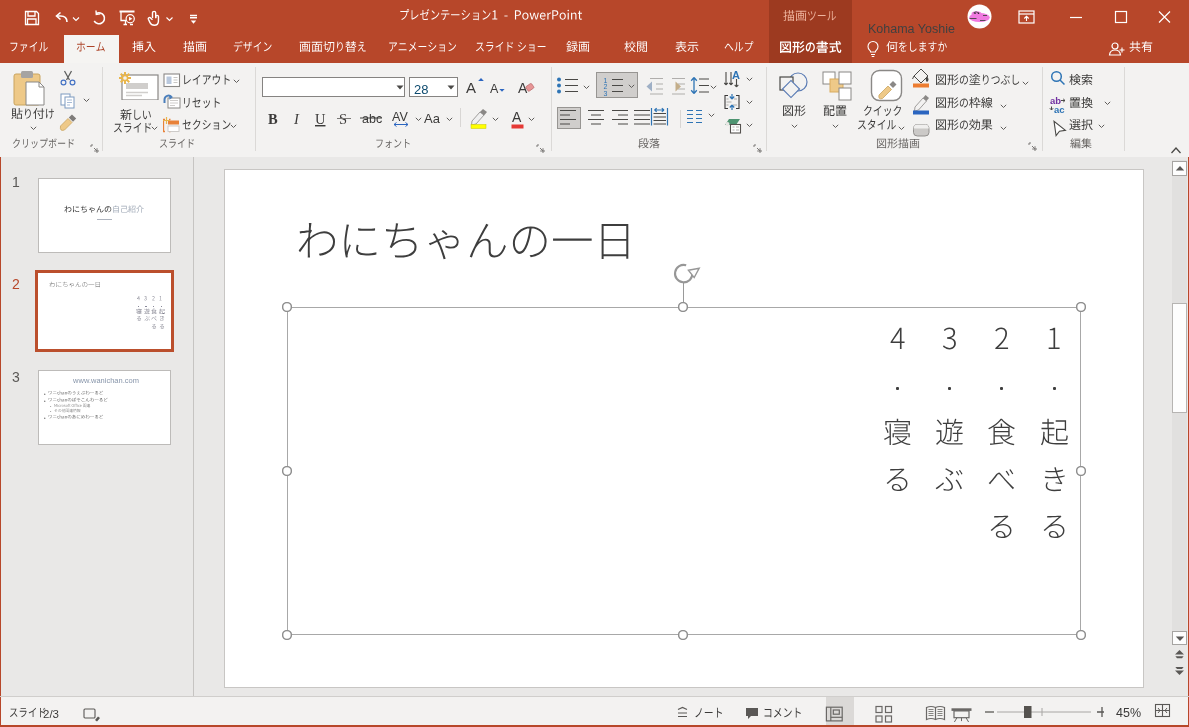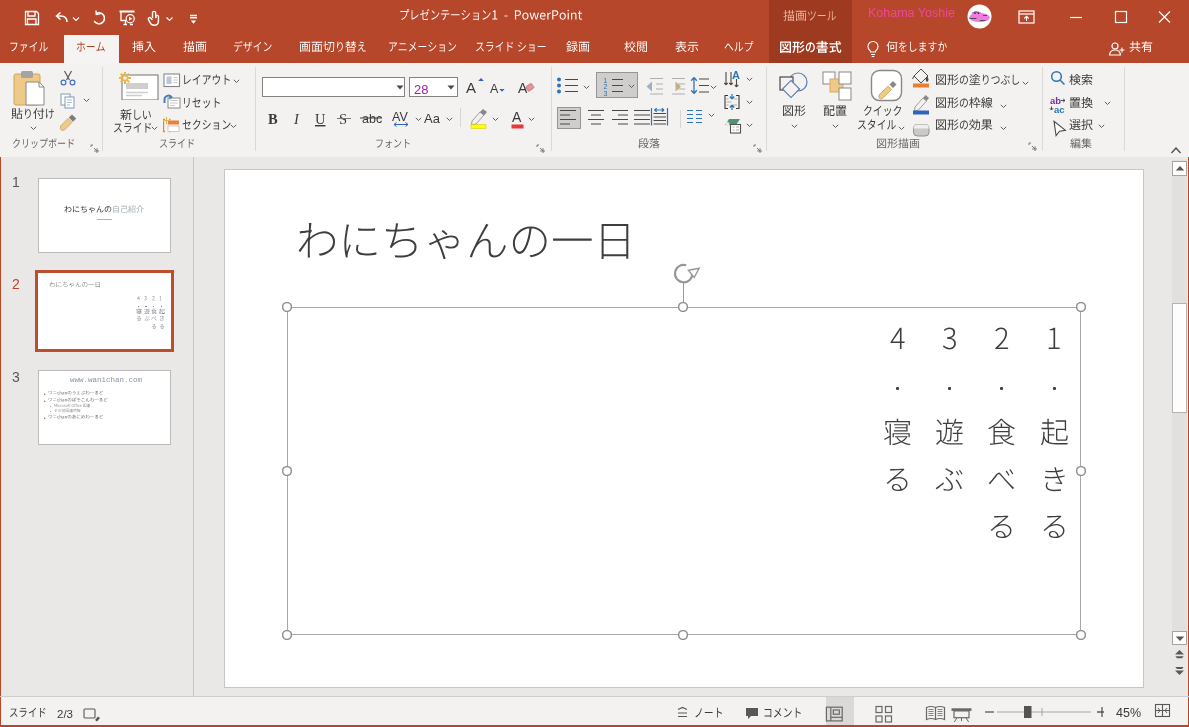--- a/index.html
+++ b/index.html
@@ -64,21 +64,21 @@
       <path transform="translate(170.9,9.5) scale(0.0125,-0.0125)" d="M92 0V543H167L176 464H178Q217 503 260 530Q304 557 360 557Q446 557 486 502Q526 448 526 344V0H435V332Q435 409 411 443Q386 477 332 477Q290 477 257 456Q224 435 184 394V0Z"></path>
       <path transform="translate(178.6,9.5) scale(0.0125,-0.0125)" d="M262 -13Q205 -13 171 9Q137 32 123 73Q108 114 108 168V469H27V538L113 543L123 696H199V543H347V469H199V165Q199 116 218 88Q236 61 283 61Q298 61 315 65Q332 70 345 76L363 7Q340 -1 314 -7Q288 -13 262 -13Z"></path>
     </svg>
 <svg style="position:absolute;left:783.0px;top:11.0px;overflow:visible" width="55.5" height="15.0" fill="#eeb49e">
       <path transform="translate(0.0,9.1) scale(0.0120,-0.0120)" d="M358 696H952V628H358ZM497 840H569V497H497ZM748 840H820V497H748ZM402 452H916V-73H844V385H471V-78H402ZM440 247H877V181H440ZM441 40H879V-27H441ZM622 422H691V-6H622ZM28 309Q86 324 167 349Q249 374 333 401L343 332Q266 307 188 281Q111 256 47 235ZM42 638H340V568H42ZM163 839H233V14Q233 -17 225 -33Q217 -50 199 -59Q181 -68 151 -71Q121 -74 73 -73Q71 -60 65 -39Q59 -19 51 -4Q84 -5 110 -5Q137 -5 145 -4Q155 -4 159 0Q163 4 163 14Z"></path>
       <path transform="translate(12.0,9.1) scale(0.0120,-0.0120)" d="M129 54H871V-17H129ZM58 775H943V704H58ZM89 604H162V-80H89ZM841 604H914V-77H841ZM458 753H534V560H458ZM463 565H530V169H463ZM321 338V206H673V338ZM321 529V398H673V529ZM257 592H739V142H257Z"></path>
       <path transform="translate(24.0,9.1) scale(0.0098,-0.0120)" d="M456 752Q464 734 478 699Q492 664 507 624Q523 583 536 547Q549 510 555 489L477 462Q471 483 459 520Q446 556 431 596Q417 636 403 671Q389 707 379 726ZM900 688Q895 675 890 659Q886 643 882 631Q868 569 844 503Q821 437 789 374Q757 310 716 256Q665 189 600 132Q536 76 465 34Q395 -8 324 -33L255 37Q327 58 398 96Q469 134 533 186Q598 239 648 303Q688 353 720 421Q752 488 775 564Q798 639 808 714ZM177 692Q187 671 202 635Q217 600 234 558Q251 517 266 480Q280 442 289 418L210 389Q204 407 193 437Q183 466 169 500Q156 533 142 566Q129 599 117 624Q105 650 98 663Z"></path>
       <path transform="translate(33.8,9.1) scale(0.0098,-0.0120)" d="M102 433Q117 432 139 431Q161 429 187 429Q214 428 241 428Q257 428 291 428Q324 428 369 428Q414 428 465 428Q515 428 566 428Q616 428 662 428Q707 428 740 428Q773 428 789 428Q827 428 854 430Q881 432 897 433V335Q882 336 853 338Q823 340 790 340Q774 340 740 340Q706 340 661 340Q617 340 566 340Q515 340 465 340Q414 340 369 340Q325 340 291 340Q257 340 241 340Q200 340 163 338Q126 337 102 335Z"></path>
       <path transform="translate(43.7,9.1) scale(0.0098,-0.0120)" d="M524 21Q527 33 529 48Q530 62 530 77Q530 87 530 121Q530 155 530 205Q530 254 530 312Q530 370 530 429Q530 487 530 538Q530 589 530 626Q530 663 530 676Q530 705 528 725Q526 744 525 750H617Q617 744 615 724Q613 704 613 676Q613 662 613 626Q613 591 613 540Q613 490 613 432Q613 375 613 319Q613 263 613 216Q613 168 613 137Q613 106 613 99Q660 121 713 157Q766 193 816 241Q867 289 905 345L952 277Q909 219 852 166Q794 113 732 71Q670 29 611 0Q599 -7 591 -13Q582 -19 577 -23ZM66 26Q129 71 173 135Q217 199 240 272Q251 306 257 357Q263 408 266 466Q269 523 269 577Q270 632 270 674Q270 696 268 714Q266 731 263 747H355Q354 741 353 730Q352 718 351 704Q350 690 350 675Q350 633 349 576Q348 520 345 458Q341 397 335 342Q330 287 319 250Q297 170 251 99Q204 28 141 -25Z"></path>
     </svg>
-<div class="abs" style="left:868px;top:6px;width:120px;height:16px;color:#ec4899;font-size:12.5px">Kohama Yoshie</div>
+<div class="abs" style="left:868px;top:22px;width:120px;height:16px;color:#404040;font-size:12.5px">Kohama Yoshie</div>
 <svg class="abs" style="left:967px;top:4px" width="25" height="25">
       <circle cx="12.5" cy="12.5" r="12" fill="#fdfdfd"></circle>
 <ellipse cx="12.5" cy="13.5" rx="10.3" ry="4.6" fill="#f07ae0"></ellipse>
       <ellipse cx="9.5" cy="9.8" rx="5" ry="2.6" fill="#f07ae0"></ellipse>
 <path d="M2.5 14.5 h7 M13 16.5 h5.5 M16 11.5 h4" stroke="#444" stroke-width="0.9"></path>
       <path d="M6.5 8.8 q2.5-2 5 0" stroke="#444" stroke-width="0.8" fill="none"></path>
       <circle cx="8" cy="9.3" r="0.8" fill="#222"></circle>
       <circle cx="11.5" cy="9.3" r="0.8" fill="#222"></circle>
     </svg>
 <svg class="abs" style="left:1018px;top:10px" width="18" height="15" fill="none" stroke="#fff" stroke-width="1.2">
@@ -320,21 +320,21 @@
       <path transform="translate(0.0,8.4) scale(0.0090,-0.0110)" d="M800 669Q795 663 788 649Q780 636 775 625Q756 576 725 517Q694 457 656 399Q618 341 576 294Q521 232 455 173Q389 115 316 65Q243 14 164 -22L100 45Q181 77 255 124Q330 172 395 228Q461 285 512 342Q546 381 579 430Q613 478 639 529Q666 579 678 620Q670 620 640 620Q610 620 569 620Q528 620 483 620Q438 620 397 620Q356 620 326 620Q297 620 288 620Q271 620 249 619Q228 618 210 617Q193 616 187 615V706Q194 705 213 704Q231 702 252 701Q273 700 288 700Q299 700 328 700Q357 700 397 700Q438 700 482 700Q526 700 566 700Q607 700 636 700Q665 700 674 700Q699 700 718 702Q738 704 749 708ZM589 347Q630 313 674 272Q717 231 759 188Q801 144 837 105Q873 65 899 33L829 -27Q794 21 745 76Q696 132 641 187Q587 243 532 290Z"></path>
       <path transform="translate(9.0,8.4) scale(0.0090,-0.0110)" d="M231 745Q251 742 274 741Q297 740 321 740Q336 740 376 740Q415 740 466 740Q516 740 566 740Q617 740 657 740Q697 740 714 740Q738 740 762 741Q786 742 805 745V662Q787 664 763 664Q738 665 713 665Q696 665 657 665Q617 665 567 665Q517 665 466 665Q416 665 377 665Q337 665 321 665Q298 665 275 664Q252 663 231 662ZM878 481Q875 475 871 466Q866 458 865 452Q845 378 810 303Q775 229 719 168Q640 82 548 34Q457 -14 361 -41L299 30Q405 52 496 99Q587 146 651 213Q697 261 726 321Q756 380 770 434Q759 434 729 434Q698 434 654 434Q610 434 560 434Q509 434 458 434Q406 434 362 434Q317 434 285 434Q252 434 239 434Q221 434 195 434Q169 433 141 431V515Q169 512 194 511Q219 509 239 509Q250 509 281 509Q312 509 356 509Q400 509 451 509Q502 509 553 509Q604 509 648 509Q692 509 724 509Q755 509 766 509Q783 509 798 511Q813 513 821 517Z"></path>
       <path transform="translate(18.0,8.4) scale(0.0090,-0.0110)" d="M86 361Q216 396 328 446Q440 496 523 548Q575 581 625 619Q674 658 718 700Q762 742 796 783L863 721Q821 676 772 633Q723 590 668 551Q614 511 555 474Q500 441 431 406Q362 371 284 340Q206 309 126 283ZM507 506 593 532V76Q593 57 593 36Q594 15 595 -3Q597 -21 599 -31H501Q502 -21 504 -3Q505 15 506 36Q507 57 507 76Z"></path>
       <path transform="translate(27.1,8.4) scale(0.0090,-0.0110)" d="M656 720Q669 702 686 675Q703 649 719 621Q736 593 747 569L690 543Q678 569 663 596Q649 622 633 648Q618 673 601 695ZM777 770Q790 753 808 727Q825 701 842 673Q859 645 871 622L815 594Q802 620 787 646Q772 672 755 697Q739 722 722 744ZM305 75Q305 89 305 131Q305 173 305 232Q305 290 305 355Q305 420 305 481Q305 542 305 589Q305 636 305 657Q305 678 303 708Q302 738 297 761H396Q393 738 391 709Q389 679 389 657Q389 618 389 563Q389 509 389 447Q389 386 389 325Q389 265 389 212Q389 160 389 123Q389 87 389 75Q389 60 390 38Q390 16 392 -5Q394 -27 395 -43H299Q302 -19 303 14Q305 47 305 75ZM371 499Q420 484 480 464Q540 443 601 420Q663 397 718 373Q774 350 816 329L781 244Q738 267 684 291Q631 315 574 338Q517 361 465 379Q412 397 371 410Z"></path>
     </svg>
 <div class="abs" style="left:262px;top:77px;width:143px;height:20px;background:#fff;border:1px solid #858381"></div>
 <svg class="abs" style="left:396px;top:85px" width="8" height="5">
       <path d="M0.5 0.5 h7 l-3.5 4z" fill="#4a4946"></path>
     </svg>
 <div class="abs" style="left:409px;top:77px;width:49px;height:20px;background:#fff;border:1px solid #858381"></div>
-<div class="abs" style="left:414px;top:81.5px;font-size:13px;color:#a21caf">28</div>
+<div class="abs" style="left:414px;top:81.5px;font-size:13px;color:#0c4a6e">28</div>
 <svg class="abs" style="left:447px;top:85px" width="8" height="5">
       <path d="M0.5 0.5 h7 l-3.5 4z" fill="#4a4946"></path>
     </svg>
 <svg class="abs" style="left:466px;top:77px" width="80" height="22" fill="#3b3a39">
 <text x="0" y="16" font-family="Liberation Sans" font-size="15">A</text>
       <path d="M12.2 4 l2.8-3 2.8 3z" fill="#2b65c0"></path>
 <text x="24" y="16" font-family="Liberation Sans" font-size="12.5">A</text>
       <path d="M33.4 12 l2.6 2.8 2.6-2.8z" fill="#2b65c0"></path>
 <g transform="translate(52,0)">
         <text x="0" y="16" font-family="Liberation Sans" font-size="14">A</text>
@@ -712,21 +712,21 @@
       <path transform="translate(0.0,4.2) scale(0.0055,-0.0055)" d="M342 0V526Q342 551 343 586Q345 622 347 647H342Q329 623 314 597Q300 571 285 546L86 257H502V209H19V244L341 729H398V0Z"></path>
     </svg>
 <svg style="position:absolute;left:135.9px;top:309.0px;overflow:visible" width="8.0" height="7.5" fill="#556">
       <path transform="translate(0.0,4.6) scale(0.0060,-0.0060)" d="M475 835H524V730H475ZM226 661H272V-73H226ZM79 760H928V608H882V716H125V608H79ZM330 337H922V201H878V298H374V201H330ZM380 645H849V399H375V437H804V608H380ZM408 542H819V506H408ZM412 233H817V194H412ZM804 233H813L822 235L850 221Q817 156 762 107Q707 58 638 23Q569 -12 492 -35Q415 -59 337 -73Q335 -65 328 -53Q322 -41 315 -34Q389 -23 463 -2Q537 19 604 51Q670 83 722 126Q775 170 804 225ZM496 197Q536 137 605 90Q674 42 763 10Q853 -21 954 -34Q947 -41 939 -53Q931 -65 926 -73Q824 -57 733 -22Q642 13 572 64Q502 115 459 183ZM77 537 117 554Q141 508 163 454Q185 399 193 360L151 342Q145 368 134 402Q122 436 107 471Q93 506 77 537ZM36 143Q75 162 129 190Q183 219 238 249L252 210Q202 182 153 153Q103 125 60 101Z"></path>
     </svg>
 <svg style="position:absolute;left:135.9px;top:316.4px;overflow:visible" width="8.0" height="7.5" fill="#556">
       <path transform="translate(0.0,4.6) scale(0.0060,-0.0060)" d="M249 722Q263 721 280 720Q296 720 308 720Q323 720 359 721Q394 721 440 723Q485 725 531 727Q576 729 611 731Q646 732 662 733Q679 736 688 737Q696 738 703 740L739 701Q727 693 714 683Q702 674 689 663Q672 649 637 620Q603 590 560 554Q518 518 476 482Q435 447 402 419Q442 434 485 440Q527 445 567 445Q649 445 711 416Q774 386 809 336Q844 285 844 220Q844 139 801 82Q757 25 682 -5Q607 -35 510 -35Q443 -35 397 -18Q352 0 329 29Q305 58 305 95Q305 125 322 152Q339 178 371 194Q402 210 444 210Q510 210 552 183Q595 155 618 112Q641 68 645 19L599 9Q593 79 553 125Q513 170 443 170Q406 170 379 149Q352 128 352 98Q352 57 394 34Q437 11 504 11Q589 11 655 35Q720 59 757 106Q794 153 794 221Q794 272 764 314Q734 355 681 380Q628 404 559 404Q494 404 443 392Q392 380 348 356Q304 332 260 294Q215 257 163 207L125 244Q159 273 199 306Q239 339 278 372Q318 404 351 433Q385 461 406 479Q427 496 460 525Q493 553 530 584Q567 615 599 643Q632 671 651 688Q635 687 600 686Q565 685 522 682Q478 680 435 678Q392 677 358 675Q324 674 308 673Q294 672 280 671Q266 670 250 668Z"></path>
     </svg>
 <div class="abs" style="left:137.7px;top:305.5px;width:1.5px;height:1.5px;background:#889"></div>
 <div class="abs" style="left:38px;top:370px;width:133px;height:75px;background:#fff;border:1px solid #bdbbb9"></div>
-<div class="abs" style="left:38px;top:376px;width:136px;height:10px;text-align:center;font-size:7.5px;color:#8795aa;font-family:Liberation Mono, monospace">www.wanichan.com</div>
+<div class="abs" style="left:38px;top:376px;width:136px;height:10px;text-align:center;font-size:7.5px;color:#8795aa;font-family:Liberation Sans, sans-serif">www.wanichan.com</div>
 <div class="abs" style="left:44px;top:392px;width:3px;height:3px;font-size:4.5px;color:#666">•</div>
 <svg style="position:absolute;left:48.0px;top:391.0px;overflow:visible" width="57.3" height="5.6" fill="#666">
       <path transform="translate(0.0,3.4) scale(0.0045,-0.0045)" d="M876 667Q874 662 871 653Q868 644 866 634Q864 625 863 620Q854 561 842 497Q830 432 809 368Q788 304 752 247Q691 151 593 78Q494 4 373 -35L305 34Q379 54 448 89Q518 124 577 175Q636 225 677 288Q706 333 725 388Q744 443 756 504Q767 564 772 623Q760 623 728 623Q696 623 651 623Q606 623 554 623Q502 623 450 623Q398 623 351 623Q305 623 270 623Q235 623 220 623Q220 614 220 594Q220 574 220 549Q220 523 220 498Q220 473 220 453Q220 432 220 423Q220 412 221 395Q221 377 223 359H132Q134 377 135 393Q136 409 136 423Q136 435 136 463Q136 491 136 525Q136 559 136 590Q136 621 136 636Q136 653 135 670Q134 686 132 703Q153 702 180 701Q206 700 239 700Q246 700 274 700Q303 700 345 700Q387 700 437 700Q487 700 537 700Q587 700 632 700Q677 700 708 700Q740 700 752 700Q769 700 785 702Q802 703 815 706Z"></path>
       <path transform="translate(4.5,3.4) scale(0.0045,-0.0045)" d="M178 651Q202 649 227 648Q252 647 277 647Q293 647 327 647Q361 647 404 647Q448 647 495 647Q543 647 586 647Q629 647 660 647Q692 647 705 647Q732 647 758 648Q783 649 804 651V561Q783 563 757 563Q730 564 705 564Q693 564 660 564Q628 564 583 564Q539 564 491 564Q442 564 398 564Q354 564 322 564Q289 564 277 564Q251 564 226 563Q201 562 178 561ZM92 156Q118 155 144 153Q170 151 197 151Q209 151 245 151Q280 151 331 151Q381 151 439 151Q497 151 555 151Q612 151 662 151Q713 151 748 151Q784 151 796 151Q819 151 842 152Q865 154 887 156V60Q865 62 840 63Q816 65 796 65Q784 65 748 65Q713 65 662 65Q612 65 555 65Q497 65 439 65Q381 65 331 65Q280 65 245 65Q209 65 197 65Q170 65 144 63Q117 62 92 60Z"></path>
       <path transform="translate(9.0,3.4) scale(0.0045,-0.0045)" d="M306 -13Q234 -13 176 20Q119 54 85 118Q52 181 52 271Q52 362 88 426Q124 489 184 523Q244 557 313 557Q366 557 405 538Q443 519 471 493L425 433Q402 454 375 467Q349 480 317 480Q268 480 229 454Q190 428 168 381Q146 334 146 271Q146 209 167 162Q189 115 227 89Q264 63 314 63Q352 63 384 79Q416 94 442 117L482 55Q445 23 400 5Q355 -13 306 -13Z"></path>
       <path transform="translate(11.3,3.4) scale(0.0045,-0.0045)" d="M92 0V796H184V578L180 466Q218 504 261 530Q304 557 360 557Q446 557 486 502Q526 448 526 344V0H435V332Q435 409 411 443Q386 477 332 477Q290 477 257 456Q224 435 184 394V0Z"></path>
       <path transform="translate(14.0,3.4) scale(0.0045,-0.0045)" d="M217 -13Q172 -13 136 5Q100 23 79 58Q59 92 59 141Q59 230 138 278Q218 325 392 344Q392 379 383 411Q373 442 349 461Q325 481 280 481Q233 481 191 463Q150 444 117 423L82 486Q107 502 140 519Q173 535 212 546Q251 557 295 557Q361 557 403 529Q444 501 464 452Q483 402 483 334V0H408L400 65H397Q359 33 313 10Q268 -13 217 -13ZM243 61Q282 61 317 79Q353 97 392 132V283Q301 273 247 254Q193 236 170 209Q147 183 147 147Q147 100 175 80Q203 61 243 61Z"></path>
       <path transform="translate(16.6,3.4) scale(0.0045,-0.0045)" d="M92 0V543H167L176 464H178Q217 503 260 530Q304 557 360 557Q446 557 486 502Q526 448 526 344V0H435V332Q435 409 411 443Q386 477 332 477Q290 477 257 456Q224 435 184 394V0Z"></path>
       <path transform="translate(19.3,3.4) scale(0.0045,-0.0045)" d="M564 683Q554 605 539 520Q523 435 499 355Q469 252 432 183Q396 114 354 79Q312 44 266 44Q222 44 181 76Q140 108 114 169Q88 229 88 311Q88 393 121 466Q155 539 215 596Q274 652 354 685Q434 718 525 718Q613 718 684 689Q754 660 804 610Q854 559 881 493Q908 426 908 350Q908 245 864 165Q819 85 735 35Q652 -15 533 -31L486 43Q510 46 532 49Q554 52 572 56Q620 67 666 90Q711 114 747 150Q783 187 805 238Q826 288 826 353Q826 414 806 466Q786 519 747 559Q708 599 652 622Q596 645 524 645Q442 645 375 615Q309 585 262 537Q216 488 191 430Q166 373 166 318Q166 255 182 215Q199 174 222 155Q246 136 269 136Q293 136 318 160Q343 183 369 236Q395 288 420 372Q442 444 458 525Q473 606 480 684Z"></path>
       <path transform="translate(23.8,3.4) scale(0.0045,-0.0045)" d="M720 333Q720 375 699 407Q677 440 639 458Q600 477 549 477Q491 477 440 468Q389 459 347 447Q306 435 276 427Q253 420 231 412Q210 404 192 396L166 489Q187 491 212 495Q236 499 258 504Q294 512 341 523Q389 534 444 543Q500 552 557 552Q628 552 684 526Q740 500 773 451Q805 401 805 330Q805 248 771 185Q737 121 675 74Q614 28 531 -3Q448 -34 351 -48L306 28Q396 39 472 63Q548 88 604 125Q659 162 690 214Q720 266 720 333ZM300 783Q341 774 399 766Q456 758 517 751Q579 745 633 741Q688 737 725 737L713 660Q671 663 616 667Q560 672 501 679Q441 685 385 693Q330 700 287 707Z"></path>
@@ -909,21 +909,21 @@
     </svg>
 <div class="abs" style="left:0;top:696px;width:1189px;height:31px;background:#f3f2f1;border-top:1px solid #d0cecc;border-bottom:2px solid #b7472a"></div>
 <div class="abs" style="left:0;top:697px;width:1px;height:30px;background:#b7472a"></div>
 <div class="abs" style="left:1188px;top:697px;width:1px;height:30px;background:#b7472a"></div>
 <svg style="position:absolute;left:9.0px;top:708.0px;overflow:visible" width="39.7" height="14.4" fill="#3b3a39">
       <path transform="translate(0.0,8.7) scale(0.0094,-0.0115)" d="M800 669Q795 663 788 649Q780 636 775 625Q756 576 725 517Q694 457 656 399Q618 341 576 294Q521 232 455 173Q389 115 316 65Q243 14 164 -22L100 45Q181 77 255 124Q330 172 395 228Q461 285 512 342Q546 381 579 430Q613 478 639 529Q666 579 678 620Q670 620 640 620Q610 620 569 620Q528 620 483 620Q438 620 397 620Q356 620 326 620Q297 620 288 620Q271 620 249 619Q228 618 210 617Q193 616 187 615V706Q194 705 213 704Q231 702 252 701Q273 700 288 700Q299 700 328 700Q357 700 397 700Q438 700 482 700Q526 700 566 700Q607 700 636 700Q665 700 674 700Q699 700 718 702Q738 704 749 708ZM589 347Q630 313 674 272Q717 231 759 188Q801 144 837 105Q873 65 899 33L829 -27Q794 21 745 76Q696 132 641 187Q587 243 532 290Z"></path>
       <path transform="translate(9.4,8.7) scale(0.0094,-0.0115)" d="M231 745Q251 742 274 741Q297 740 321 740Q336 740 376 740Q415 740 466 740Q516 740 566 740Q617 740 657 740Q697 740 714 740Q738 740 762 741Q786 742 805 745V662Q787 664 763 664Q738 665 713 665Q696 665 657 665Q617 665 567 665Q517 665 466 665Q416 665 377 665Q337 665 321 665Q298 665 275 664Q252 663 231 662ZM878 481Q875 475 871 466Q866 458 865 452Q845 378 810 303Q775 229 719 168Q640 82 548 34Q457 -14 361 -41L299 30Q405 52 496 99Q587 146 651 213Q697 261 726 321Q756 380 770 434Q759 434 729 434Q698 434 654 434Q610 434 560 434Q509 434 458 434Q406 434 362 434Q317 434 285 434Q252 434 239 434Q221 434 195 434Q169 433 141 431V515Q169 512 194 511Q219 509 239 509Q250 509 281 509Q312 509 356 509Q400 509 451 509Q502 509 553 509Q604 509 648 509Q692 509 724 509Q755 509 766 509Q783 509 798 511Q813 513 821 517Z"></path>
       <path transform="translate(18.9,8.7) scale(0.0094,-0.0115)" d="M86 361Q216 396 328 446Q440 496 523 548Q575 581 625 619Q674 658 718 700Q762 742 796 783L863 721Q821 676 772 633Q723 590 668 551Q614 511 555 474Q500 441 431 406Q362 371 284 340Q206 309 126 283ZM507 506 593 532V76Q593 57 593 36Q594 15 595 -3Q597 -21 599 -31H501Q502 -21 504 -3Q505 15 506 36Q507 57 507 76Z"></path>
       <path transform="translate(28.3,8.7) scale(0.0094,-0.0115)" d="M656 720Q669 702 686 675Q703 649 719 621Q736 593 747 569L690 543Q678 569 663 596Q649 622 633 648Q618 673 601 695ZM777 770Q790 753 808 727Q825 701 842 673Q859 645 871 622L815 594Q802 620 787 646Q772 672 755 697Q739 722 722 744ZM305 75Q305 89 305 131Q305 173 305 232Q305 290 305 355Q305 420 305 481Q305 542 305 589Q305 636 305 657Q305 678 303 708Q302 738 297 761H396Q393 738 391 709Q389 679 389 657Q389 618 389 563Q389 509 389 447Q389 386 389 325Q389 265 389 212Q389 160 389 123Q389 87 389 75Q389 60 390 38Q390 16 392 -5Q394 -27 395 -43H299Q302 -19 303 14Q305 47 305 75ZM371 499Q420 484 480 464Q540 443 601 420Q663 397 718 373Q774 350 816 329L781 244Q738 267 684 291Q631 315 574 338Q517 361 465 379Q412 397 371 410Z"></path>
     </svg>
-<div class="abs" style="left:57px;top:708px;font-size:11.5px;color:#3b3a39">2/3</div>
+<div class="abs" style="left:43px;top:708px;font-size:11.5px;color:#3b3a39">2/3</div>
 <svg class="abs" style="left:83px;top:707px" width="18" height="16" fill="none" stroke="#5a5856" stroke-width="1.1">
       <rect x="1" y="2" width="11" height="9" rx="1"></rect>
       <path d="M12 13 l3-3.5 2 1.5 -3 3.5z" fill="#5a5856" stroke="none"></path>
     </svg>
 <svg class="abs" style="left:676px;top:706px" width="14" height="14" fill="none" stroke="#5a5856" stroke-width="1.2">
       <path d="M2 10.5 h9 M2 7 h9 M2 3.5 l4.5-2 4.5 2"></path>
     </svg>
 <svg style="position:absolute;left:694.0px;top:707.5px;overflow:visible" width="31.5" height="15.0" fill="#3b3a39">
       <path transform="translate(0.0,9.1) scale(0.0098,-0.0120)" d="M802 719Q793 699 785 675Q777 651 770 632Q751 578 724 513Q697 449 663 386Q629 323 587 268Q542 211 481 157Q420 103 351 58Q282 13 210 -17L140 56Q215 82 284 123Q353 163 413 214Q473 265 518 321Q565 379 602 450Q639 521 666 597Q693 673 707 745Z"></path>
       <path transform="translate(9.8,9.1) scale(0.0098,-0.0120)" d="M102 433Q117 432 139 431Q161 429 187 429Q214 428 241 428Q257 428 291 428Q324 428 369 428Q414 428 465 428Q515 428 566 428Q616 428 662 428Q707 428 740 428Q773 428 789 428Q827 428 854 430Q881 432 897 433V335Q882 336 853 338Q823 340 790 340Q774 340 740 340Q706 340 661 340Q617 340 566 340Q515 340 465 340Q414 340 369 340Q325 340 291 340Q257 340 241 340Q200 340 163 338Q126 337 102 335Z"></path>

